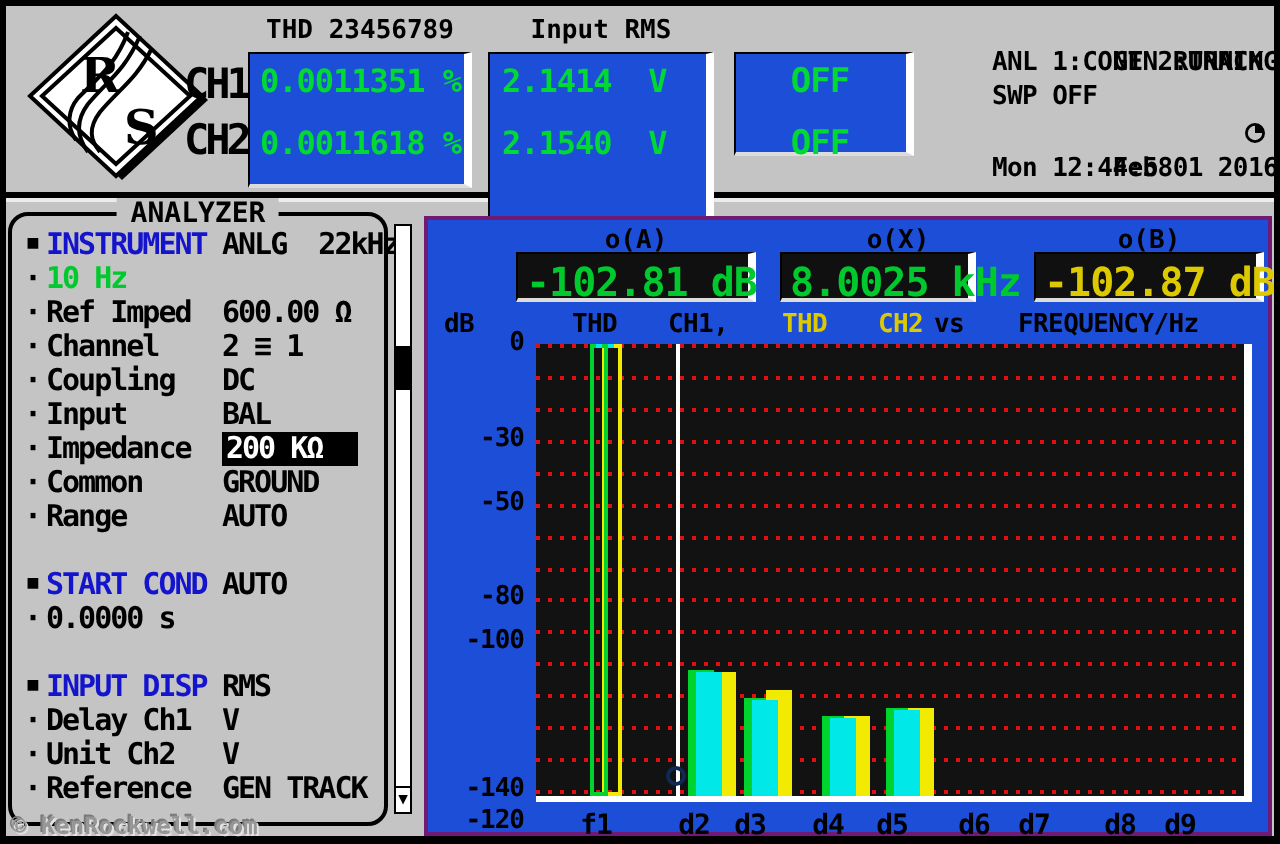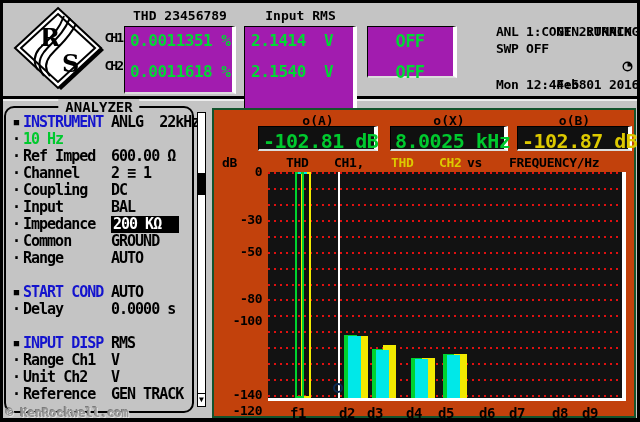--- a/index.html
+++ b/index.html
@@ -4,21 +4,21 @@
 <style>
   html,body{margin:0;padding:0;background:#555;}
   #screen{
     position:relative;width:640px;height:422px;background:#c4c4c4;overflow:hidden;
     font-family:"DejaVu Sans Mono","Liberation Mono",monospace;font-weight:bold;color:#000;
   }
   .abs{position:absolute;}
   .edge{position:absolute;background:#000;z-index:50;}
   
   .disp{
-    position:absolute;background:#a21caf;border:1px solid #000;
+    position:absolute;background:#1d4ed8;border:1px solid #000;
     border-right:4px solid #fff;border-bottom:2px solid #dcdcdc;
     box-sizing:border-box;
   }
   .dispval{position:absolute;font-size:16px;letter-spacing:-0.5px;white-space:pre;color:#00d934;}
   .yellowtxt{color:#ddc900;}
   .greentxt{color:#00c92e;}
   .bluetxt{color:#1414cd;}
   .lbl{font-size:13px;text-align:center;white-space:pre;}
   .stline{font-size:13px;letter-spacing:-0.3px;white-space:pre;height:17px;line-height:17px;}
   
@@ -35,38 +35,38 @@
   .avalue{white-space:pre;}
   .avalue.selected{background:#000;color:#fff;padding:0 2px;min-width:64px;}
   
   #scrollbar{position:absolute;left:197px;top:112px;width:9px;height:295px;background:#fff;
     border:1px solid #000;box-sizing:border-box;}
   #sb-thumb{position:absolute;left:0;top:60px;width:7px;height:22px;background:#000;}
   #sb-arrow{position:absolute;left:0;bottom:0;width:7px;height:12px;background:#fff;
     font-size:8px;line-height:12px;text-align:center;color:#000;border-top:1px solid #000;}
   
   #chart-panel{position:absolute;left:212px;top:108px;width:424px;height:310px;
-    border:2px solid #14532d;box-sizing:border-box;background:#c2410c;}
+    border:2px solid #701a75;box-sizing:border-box;background:#1d4ed8;}
   .rolabel{position:absolute;top:3px;height:13px;font-size:13px;text-align:center;white-space:pre;}
   .robox{position:absolute;top:16px;height:25px;background:#101010;border:1px solid #000;
     border-right:4px solid #fff;border-bottom:2px solid #dcdcdc;box-sizing:border-box;}
   .roval{position:absolute;top:2px;left:4px;right:4px;font-size:20px;letter-spacing:-0.5px;white-space:pre;}
   .tpart{position:absolute;top:45px;font-size:13px;letter-spacing:-0.3px;white-space:pre;}
   #plot{position:absolute;left:54px;top:62px;width:354px;height:226px;background:#121212;
     border-right:4px solid #fff;border-bottom:3px solid #fff;}
   .gridline{position:absolute;left:0;width:354px;height:2px;
     background-image:repeating-linear-gradient(90deg,#e01010 0,#e01010 2px,transparent 2px,transparent 6px);}
   .ylab{position:absolute;left:0;width:48px;text-align:right;font-size:13px;letter-spacing:-0.5px;height:15px;line-height:15px;}
   .xlab{position:absolute;top:295px;width:32px;text-align:center;font-size:14px;letter-spacing:-0.5px;}
   .bar{position:absolute;bottom:0;}
   #cursor-line{position:absolute;left:70px;top:0;width:2px;height:226px;background:#fff;}
   #cursor-circle{position:absolute;left:65px;top:211px;width:10px;height:10px;border:2px solid #0e2a52;
     border-radius:50%;box-sizing:border-box;background:transparent;}
   
-  .chlab{position:absolute;width:30px;text-align:right;font-size:13px;letter-spacing:-2px;white-space:pre;}
+  .chlab{position:absolute;width:30px;text-align:right;font-size:21px;letter-spacing:-2px;white-space:pre;}
   #watermark{position:absolute;left:6px;top:406px;font-size:12px;letter-spacing:0;
     color:#979797;text-shadow:1px 1px 0 #e2e2e2,-1px -1px 0 #7a7a7a;z-index:60;}
 </style>
 </head>
 <body>
 
 <div id="screen">
 
   <div class="edge" style="left:0;top:0;width:640px;height:3px;"></div>
   <div class="edge" style="left:0;top:0;width:3px;height:422px;"></div>
@@ -134,44 +134,44 @@
         <div class="arow"><span class="abullet">·</span><span class="avalue greentxt">10 Hz</span></div>
         <div class="arow"><span class="abullet">·</span><span class="alabel">Ref Imped</span><span class="avalue">600.00 Ω</span></div>
         <div class="arow"><span class="abullet">·</span><span class="alabel">Channel</span><span class="avalue">2 ≡ 1</span></div>
         <div class="arow"><span class="abullet">·</span><span class="alabel">Coupling</span><span class="avalue">DC</span></div>
         <div class="arow"><span class="abullet">·</span><span class="alabel">Input</span><span class="avalue">BAL</span></div>
         <div class="arow"><span class="abullet">·</span><span class="alabel">Impedance</span><span class="avalue selected">200 KΩ</span></div>
         <div class="arow"><span class="abullet">·</span><span class="alabel">Common</span><span class="avalue">GROUND</span></div>
         <div class="arow"><span class="abullet">·</span><span class="alabel">Range</span><span class="avalue">AUTO</span></div>
         <div class="aspacer"></div>
         <div class="arow"><span class="abullet sq">■</span><span class="alabel bluetxt">START COND</span><span class="avalue">AUTO</span></div>
-        <div class="arow"><span class="abullet">·</span><span class="alabel">Delay</span><span class="avalue">0.0000 s</span></div>
+        <div class="arow"><span class="abullet">·</span><span class="avalue">0.0000 s</span></div>
         <div class="aspacer"></div>
         <div class="arow"><span class="abullet sq">■</span><span class="alabel bluetxt">INPUT DISP</span><span class="avalue">RMS</span></div>
-        <div class="arow"><span class="abullet">·</span><span class="alabel">Range Ch1</span><span class="avalue">V</span></div>
+        <div class="arow"><span class="abullet">·</span><span class="alabel">Delay Ch1</span><span class="avalue">V</span></div>
         <div class="arow"><span class="abullet">·</span><span class="alabel">Unit Ch2</span><span class="avalue">V</span></div>
         <div class="arow"><span class="abullet">·</span><span class="alabel">Reference</span><span class="avalue">GEN TRACK</span></div>
       </div>
   </div>
 
   <div id="scrollbar">
     <div id="sb-thumb"></div>
     <div id="sb-arrow">▼</div>
   </div>
 
   <div id="watermark">© KenRockwell.com</div>
 
   <div id="chart-panel">
     <div id="readouts">
         <div class="rolabel" style="left: 44px; width: 120px;">o(A)</div>
         <div class="robox" style="left: 44px; width: 120px;">
           <div class="roval greentxt">-102.81 dB</div>
         </div>
         <div class="rolabel" style="left: 176px; width: 118px;">o(X)</div>
-        <div class="robox" style="left: 176px; width: 118px;">
+        <div class="robox" style="left: 176px; width: 98px;">
           <div class="roval greentxt" style="text-align: center;">8.0025 kHz</div>
         </div>
         <div class="rolabel" style="left: 303px; width: 115px;">o(B)</div>
         <div class="robox" style="left: 303px; width: 115px;">
           <div class="roval yellowtxt">-102.87 dB</div>
         </div>
       </div>
     <div class="tpart" style="left:8px;">dB</div>
     <div id="title-row">
         <div class="tpart" style="left: 72px;">THD</div>

